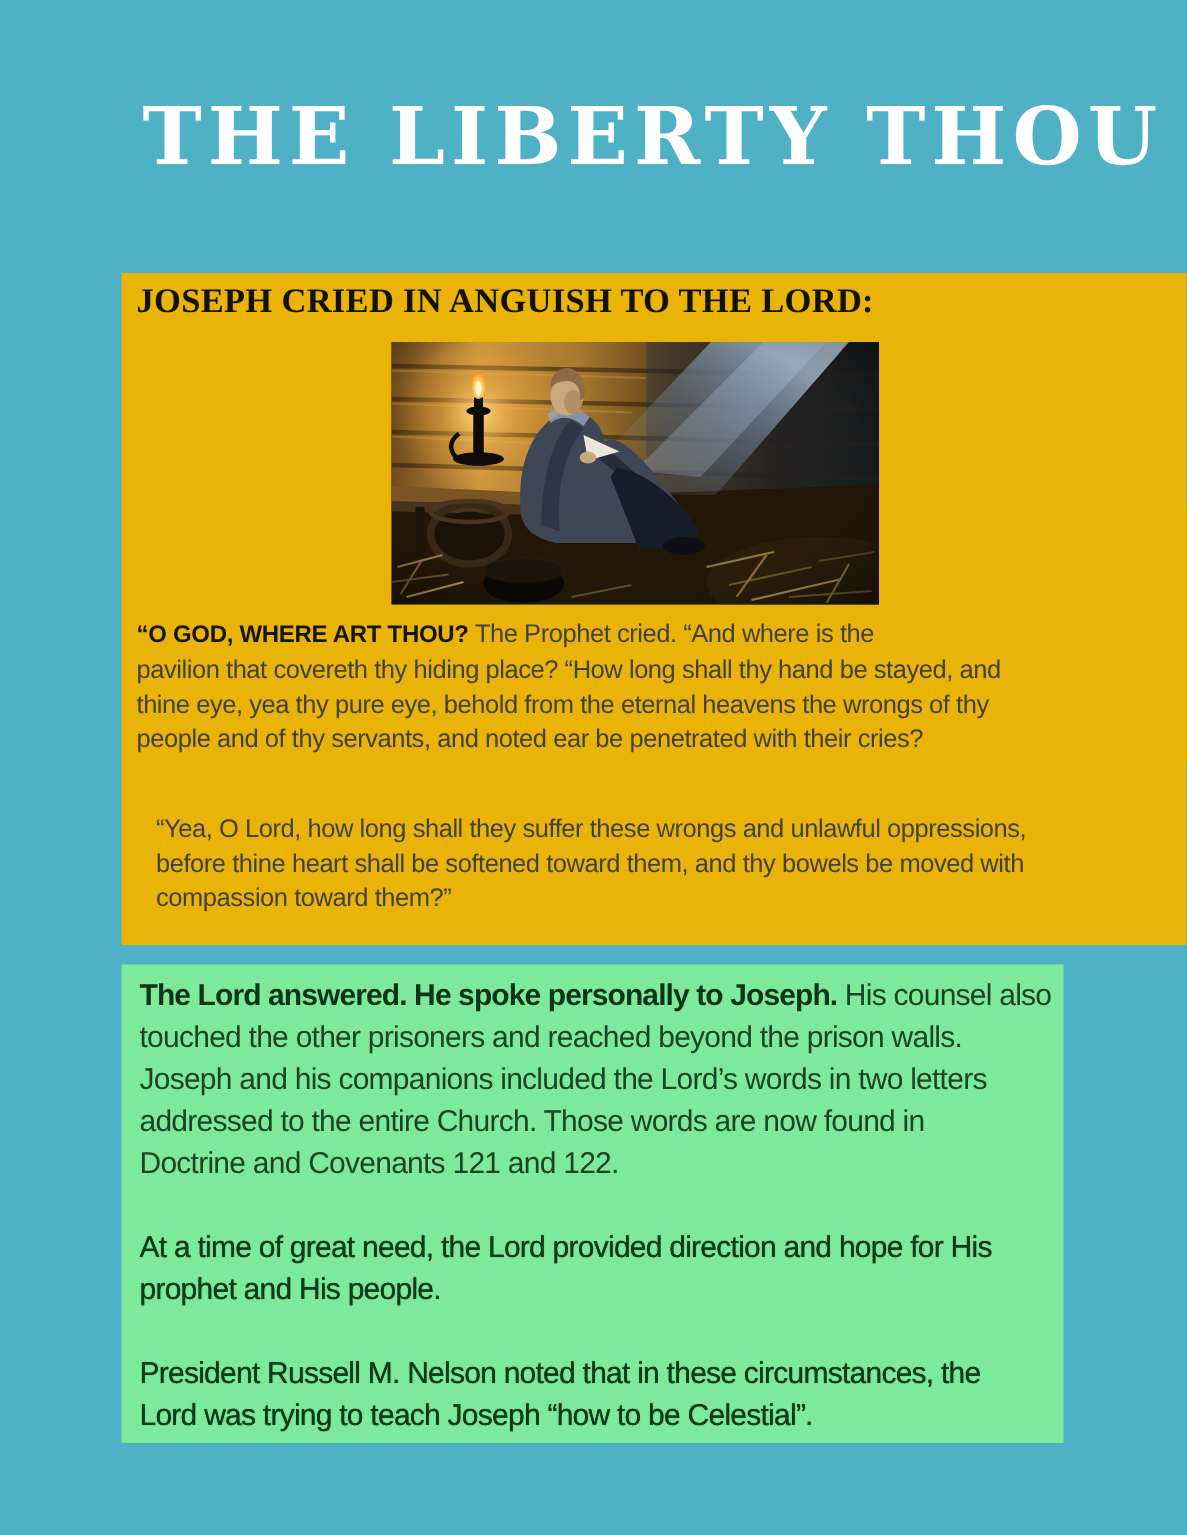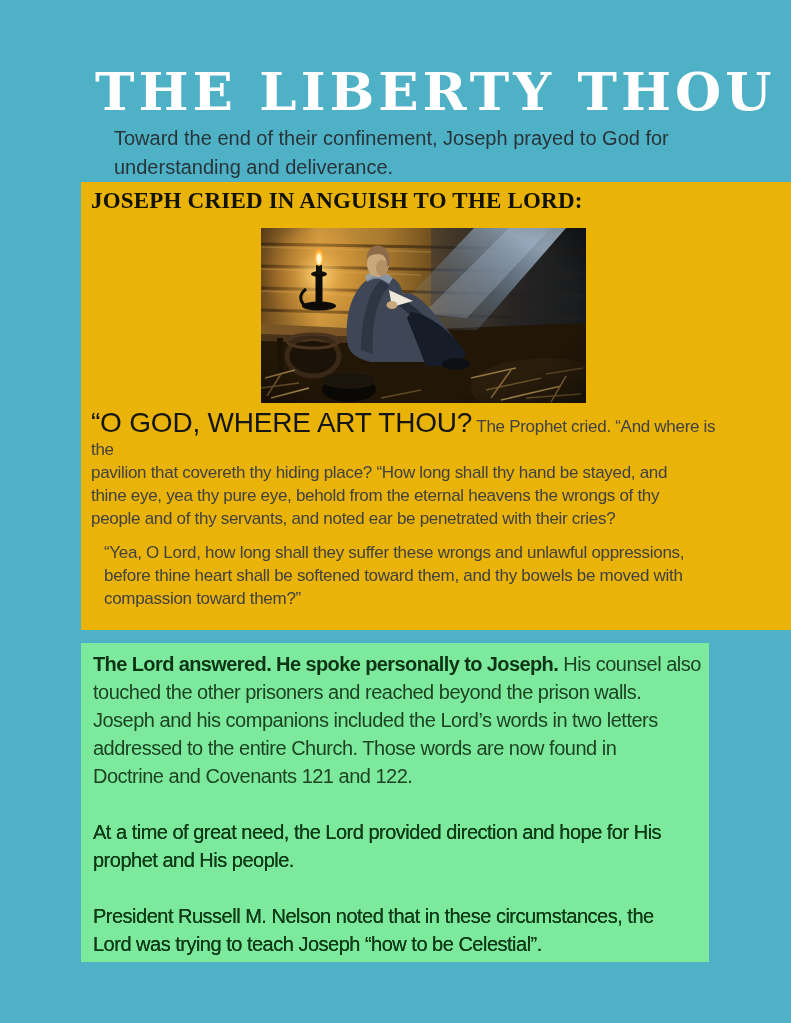--- a/index.html
+++ b/index.html
@@ -28,21 +28,21 @@
   .painting{
     position:absolute;left:180px;top:46px;width:325px;height:175px;
     overflow:hidden;background:#1a120a;
   }
   .painting svg{display:block;width:325px;height:175px;}
   .quote{
     position:absolute;left:10px;top:229px;width:625px;margin:0;
     font-size:17px;line-height:23px;letter-spacing:-.3px;
     color:#414141;white-space:pre-line;
   }
-  .quote-lead{font-size:28px;font-weight:normal;color:#151515;letter-spacing:-.2px;}
+  .quote-lead{font-size:16px;font-weight:bold;color:#151515;letter-spacing:-.2px;}
   .quote2{
     position:absolute;left:10px;top:346px;width:625px;margin:13px;
     font-size:17px;line-height:23px;letter-spacing:-.3px;
     color:#414141;white-space:pre-line;
   }
 
   .panel-green{
     position:absolute;left:81px;top:643px;width:628px;height:319px;
     background:#7ce99d;color:#1c4423;
   }
@@ -54,22 +54,20 @@
   .p1-lead{font-weight:bold;color:#0d3414;letter-spacing:-.6px;}
   .panel-green .semi{margin-top:28px;color:#0e3a16;text-shadow:0 0 .5px #0e3a16;}
 </style>
 </head>
 <body>
 
 <div class="page">
 
   <h1 class="title">THE LIBERTY THOU</h1>
 
-  <p class="subtitle">Toward the end of their confinement, Joseph prayed to God for
-understanding and deliverance.</p>
 
   <section class="panel-yellow">
     <h2>JOSEPH CRIED IN ANGUISH TO THE LORD:</h2>
 
     <div class="painting" role="img" aria-label="Painting of Joseph Smith sitting in Liberty Jail, writing with a quill by candlelight as a beam of light shines in">
       <svg viewBox="0 0 325 175" xmlns="http://www.w3.org/2000/svg">
         <defs>
           <linearGradient id="wallG" x1="0" y1="0" x2="1" y2="0">
             <stop offset="0" stop-color="#6e4a1c"></stop>
             <stop offset="0.18" stop-color="#c8953f"></stop>

